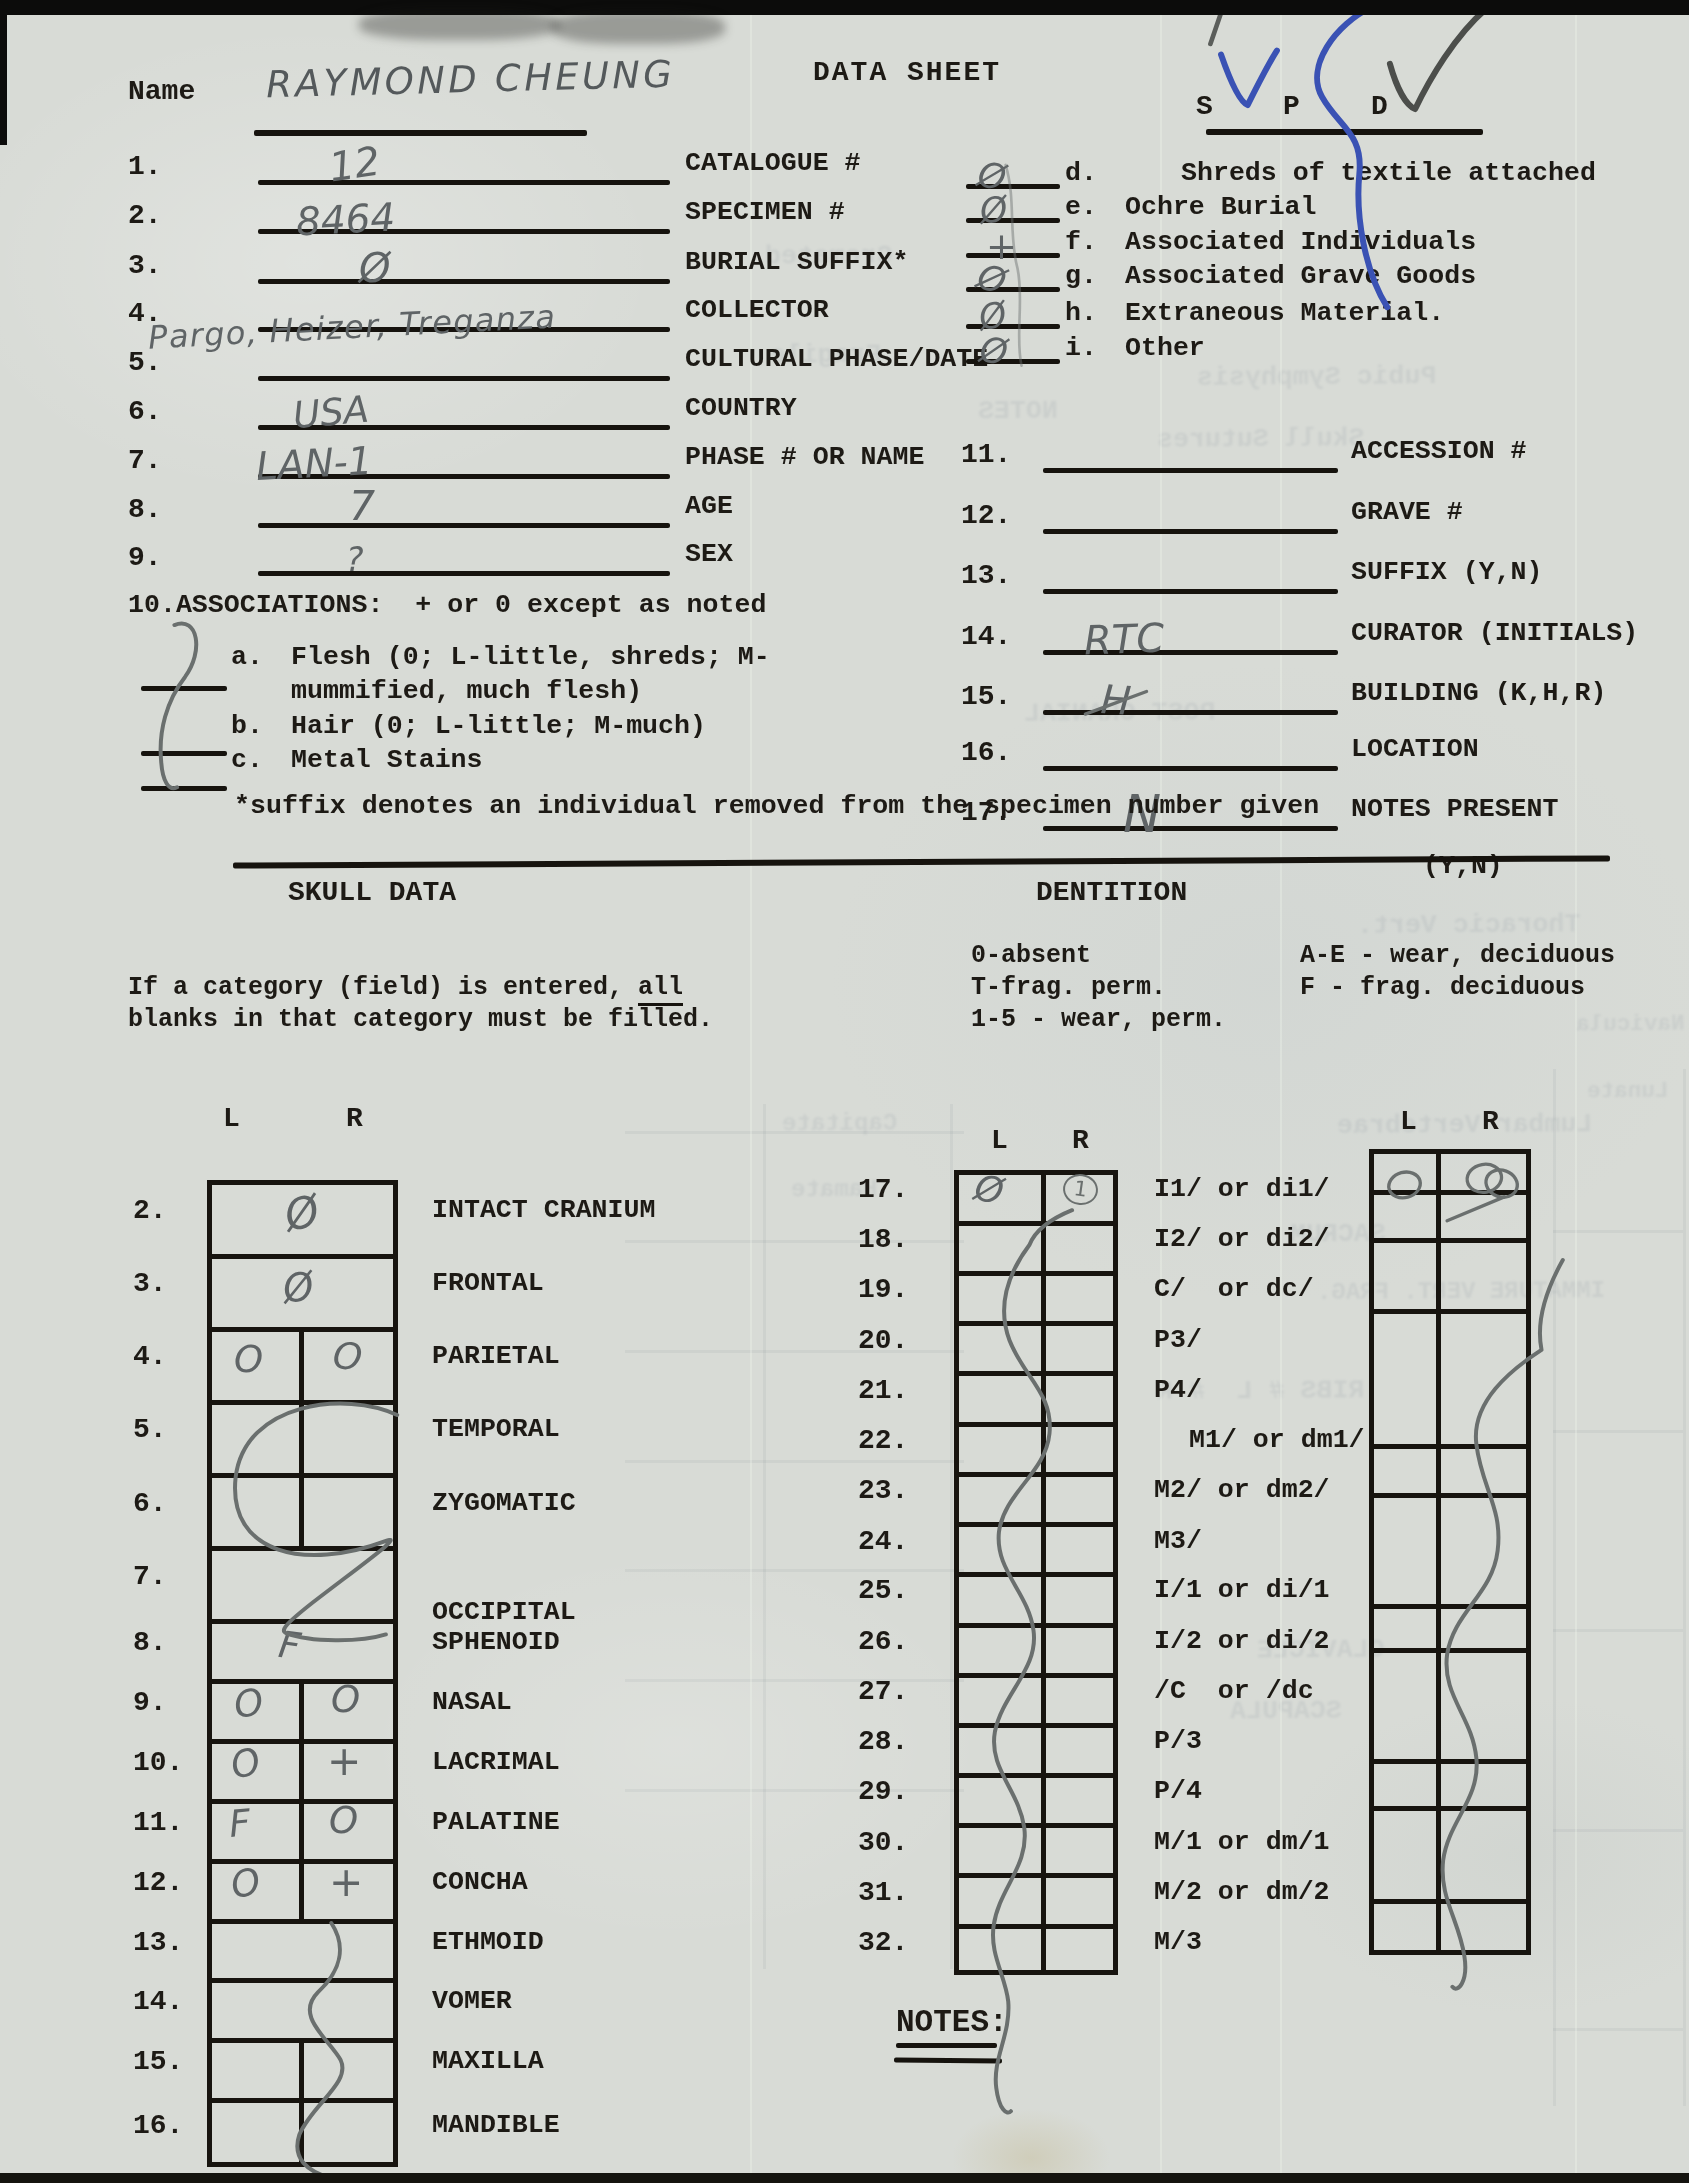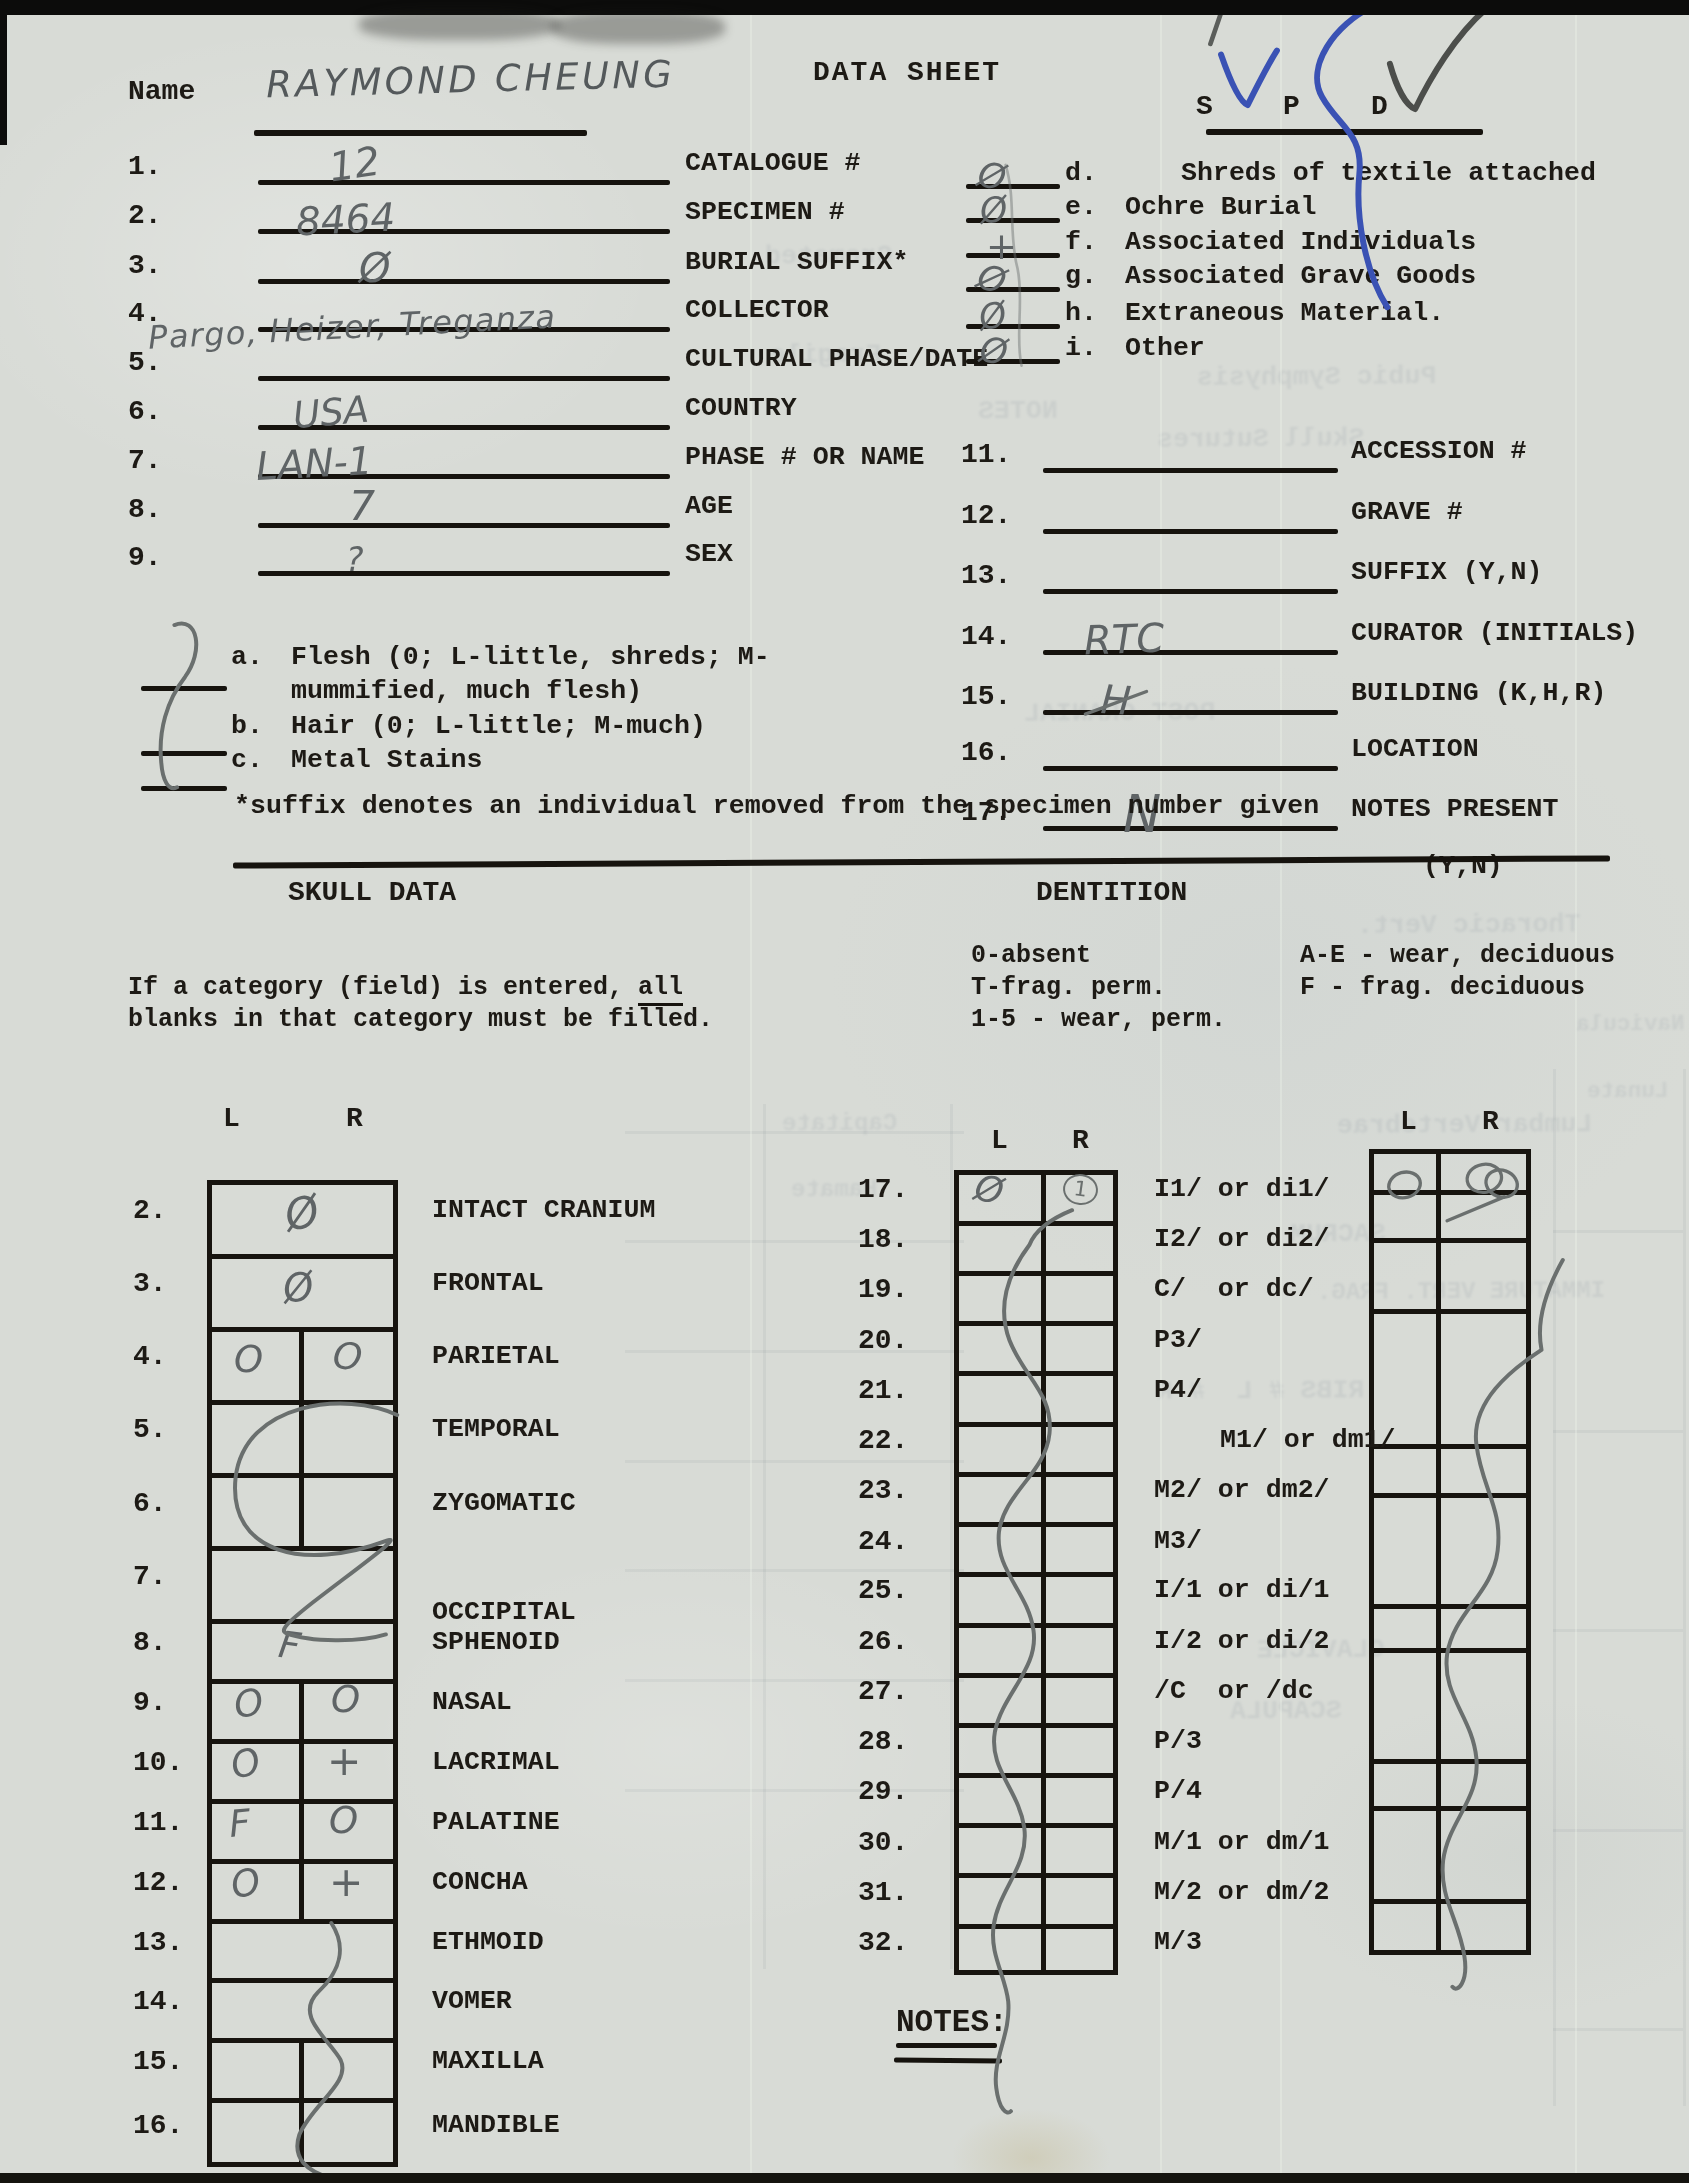--- a/index.html
+++ b/index.html
@@ -211,20 +211,21 @@
     <span class="t" style="position:absolute;left:1351px;bottom:8px">LOCATION</span>
   </div>
   <div style="position:absolute;left:0;top:790px;width:100%;height:41px">
     <span class="t" style="position:absolute;left:961px;bottom:4px;font-size:28px">17.</span>
     <div class="rule" style="left:1043px;bottom:0;width:295px"></div>
     <span class="hand" style="left:1123px;bottom:-9.3px;font-size:51px">N</span>
     <span class="t" style="position:absolute;left:1351px;bottom:8px">NOTES PRESENT</span>
   </div>
   <span class="t" style="left:1423px;top:853px">(Y,N)</span>
 
+  <span class="t" style="left:128px;top:592px">10.ASSOCIATIONS:  + or 0 except as noted</span>
   <span class="t" style="left:231px;top:644px">a.</span>
   <span class="t" style="left:291px;top:644px">Flesh (0; L-little, shreds; M-</span>
   <span class="t" style="left:291px;top:678px">mummified, much flesh)</span>
   <div class="rule" style="left:141px;top:686px;width:86px"></div>
   <span class="t" style="left:231px;top:713px">b.</span>
   <span class="t" style="left:291px;top:713px">Hair (0; L-little; M-much)</span>
   <div class="rule" style="left:141px;top:751px;width:86px"></div>
   <span class="t" style="left:231px;top:747px">c.</span>
   <span class="t" style="left:291px;top:747px">Metal Stains</span>
   <div class="rule" style="left:141px;top:786px;width:86px"></div>
@@ -364,21 +365,21 @@
   <span class="t" style="left:1154px;top:1176px">I1/ or di1/</span>
   <span class="t" style="left:858px;top:1226px;font-size:28px">18.</span>
   <span class="t" style="left:1154px;top:1226px">I2/ or di2/</span>
   <span class="t" style="left:858px;top:1276px;font-size:28px">19.</span>
   <span class="t" style="left:1154px;top:1276px">C/  or dc/</span>
   <span class="t" style="left:858px;top:1327px;font-size:28px">20.</span>
   <span class="t" style="left:1154px;top:1327px">P3/</span>
   <span class="t" style="left:858px;top:1377px;font-size:28px">21.</span>
   <span class="t" style="left:1154px;top:1377px">P4/</span>
   <span class="t" style="left:858px;top:1427px;font-size:28px">22.</span>
-  <span class="t" style="left:1220px;top:1427px">M1/ or dm1/</span>
+  <span class="t" style="left:1189px;top:1427px">M1/ or dm1/</span>
   <span class="t" style="left:858px;top:1477px;font-size:28px">23.</span>
   <span class="t" style="left:1154px;top:1477px">M2/ or dm2/</span>
   <span class="t" style="left:858px;top:1528px;font-size:28px">24.</span>
   <span class="t" style="left:1154px;top:1528px">M3/</span>
   <span class="t" style="left:858px;top:1577px;font-size:28px">25.</span>
   <span class="t" style="left:1154px;top:1577px">I/1 or di/1</span>
   <span class="t" style="left:858px;top:1628px;font-size:28px">26.</span>
   <span class="t" style="left:1154px;top:1628px">I/2 or di/2</span>
   <span class="t" style="left:858px;top:1678px;font-size:28px">27.</span>
   <span class="t" style="left:1154px;top:1678px">/C  or /dc</span>

